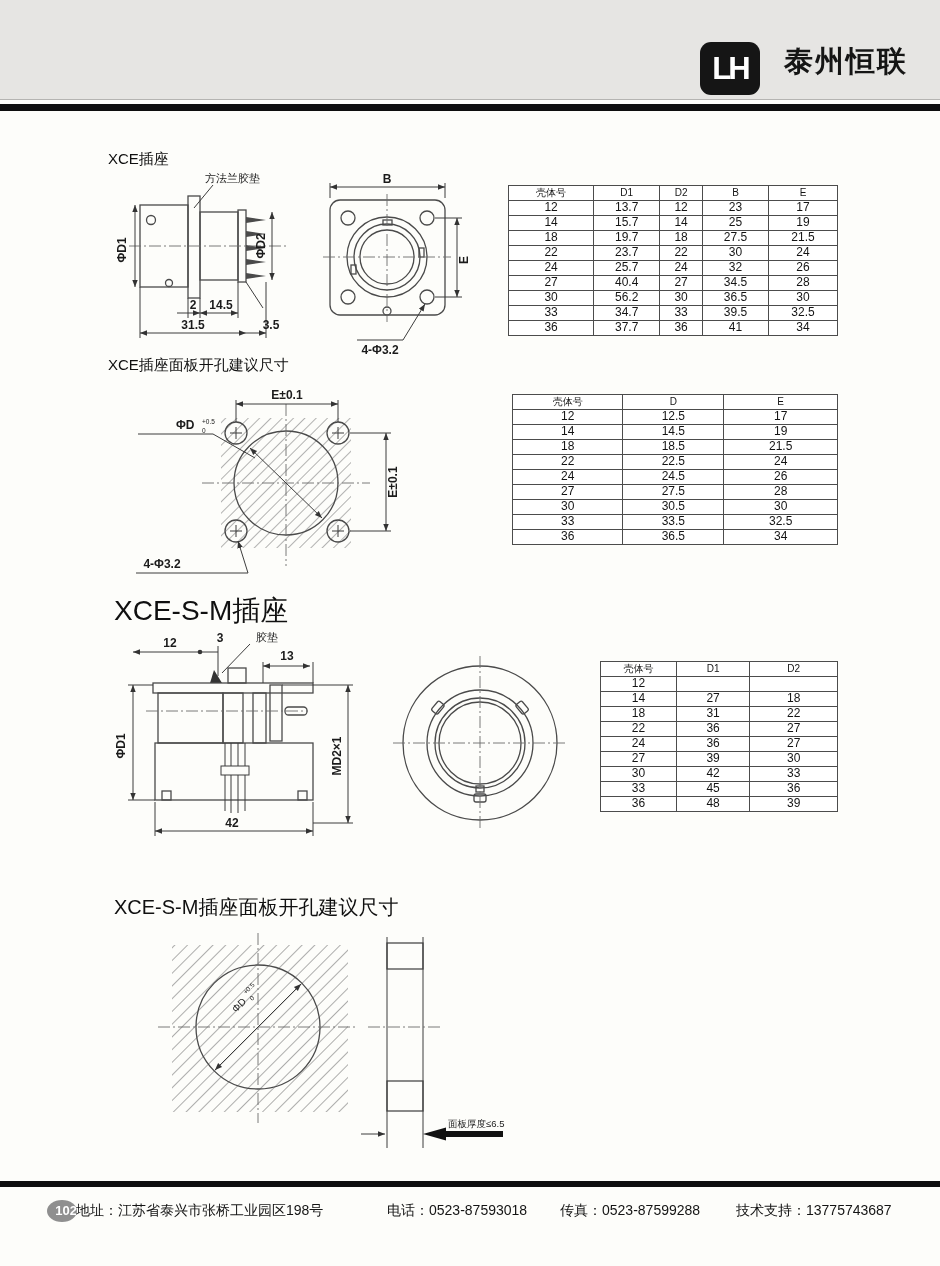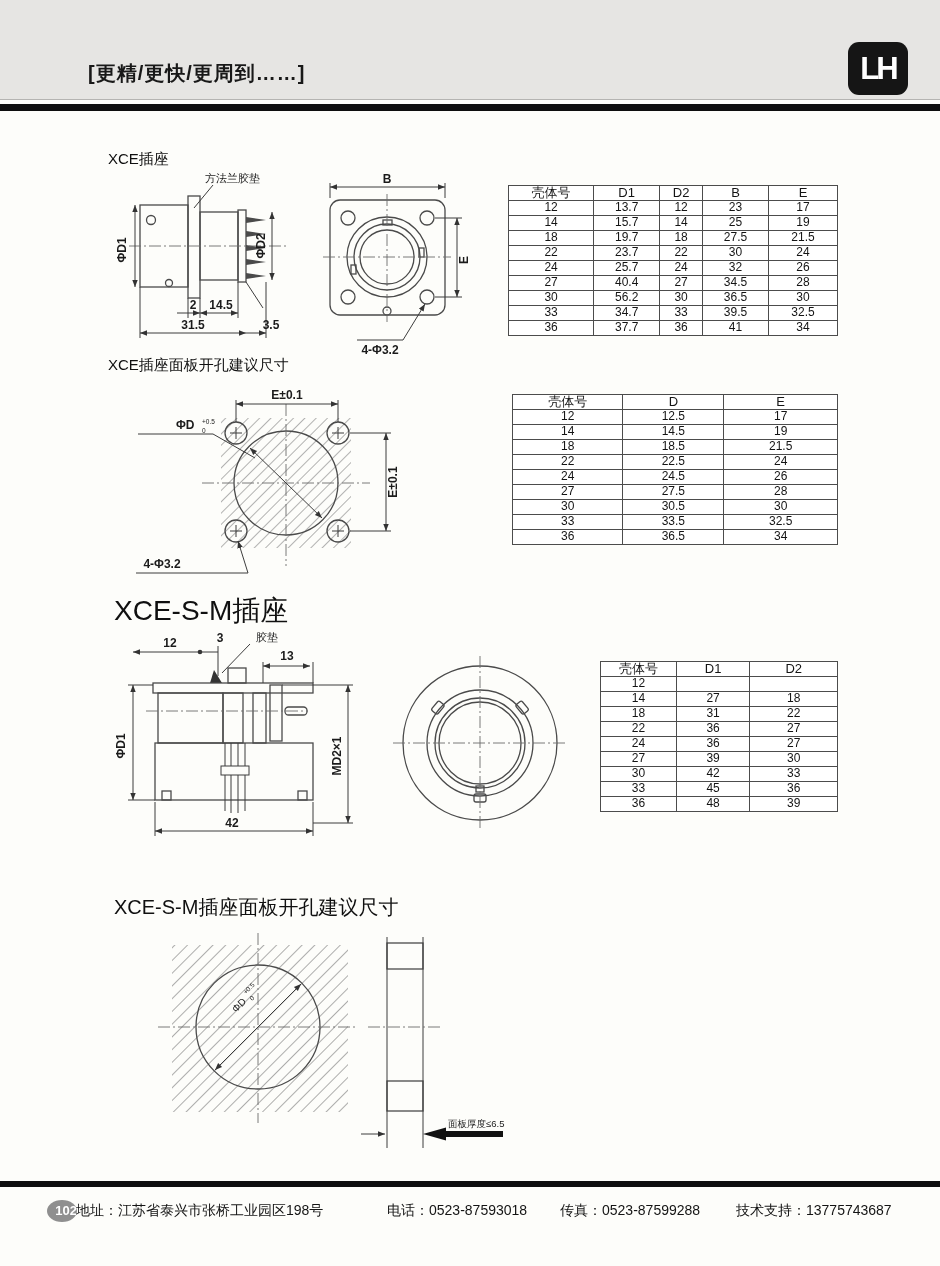--- a/index.html
+++ b/index.html
@@ -18,21 +18,21 @@
   
   .sec-title{position:absolute;color:#101010;white-space:nowrap;}
   .st1{left:108px;top:150px;font-size:15px;}
   .st2{left:108px;top:356px;font-size:15px;}
   .st3{left:114px;top:592px;font-size:28px;}
   .st4{left:114px;top:894px;font-size:20px;}
   
   table{position:absolute;border-collapse:collapse;table-layout:fixed;background:#fff;}
   th,td{border:1px solid #4c4c4c;text-align:center;font-size:12px;line-height:13.9px;
         padding:0;font-weight:normal;color:#141414;height:14px;}
-  th{font-size:13px;margin-left:31px;}
+  th{font-size:10px;margin-left:31px;}
   .t1{left:508px;top:185px;width:330px;}
   .t1 th:nth-child(1),.t1 td:nth-child(1){width:26%}
   .t1 th:nth-child(2),.t1 td:nth-child(2){width:20%}
   .t1 th:nth-child(3),.t1 td:nth-child(3){width:13%}
   .t1 th:nth-child(4),.t1 td:nth-child(4){width:20%}
   .t1 th:nth-child(5),.t1 td:nth-child(5){width:21%}
   .t2{left:512px;top:394px;width:326px;}
   .t2 th:nth-child(1),.t2 td:nth-child(1){width:34%}
   .t2 th:nth-child(2),.t2 td:nth-child(2){width:31%}
   .t2 th:nth-child(3),.t2 td:nth-child(3){width:35%}
@@ -60,25 +60,25 @@
   .ft-tel{left:387px;}
   .ft-fax{left:560px;}
   .ft-sup{left:736px;}
 </style>
 </head>
 <body>
 
 <div class="page">
 
   <div class="hdr">
-    <div class="slogan">[更精/更快/更周到……]</div>
     <div class="logo">
       <div class="logo-mark">
         <span>LH</span>
       </div>
+      <div class="logo-name">泰州恒联</div>
     </div>
   </div>
   <div class="bar bar-top"></div>
 
   <div class="sec-title st1">XCE插座</div>
 
   <svg id="svg1" width="380" height="192" viewBox="0 0 380 192">
     <defs>
       <marker id="a1" viewBox="0 0 10 10" refX="9" refY="5" markerWidth="8" markerHeight="8" orient="auto-start-reverse">
         <path d="M0,1.5 L9,5 L0,8.5 z" fill="#333"></path>

